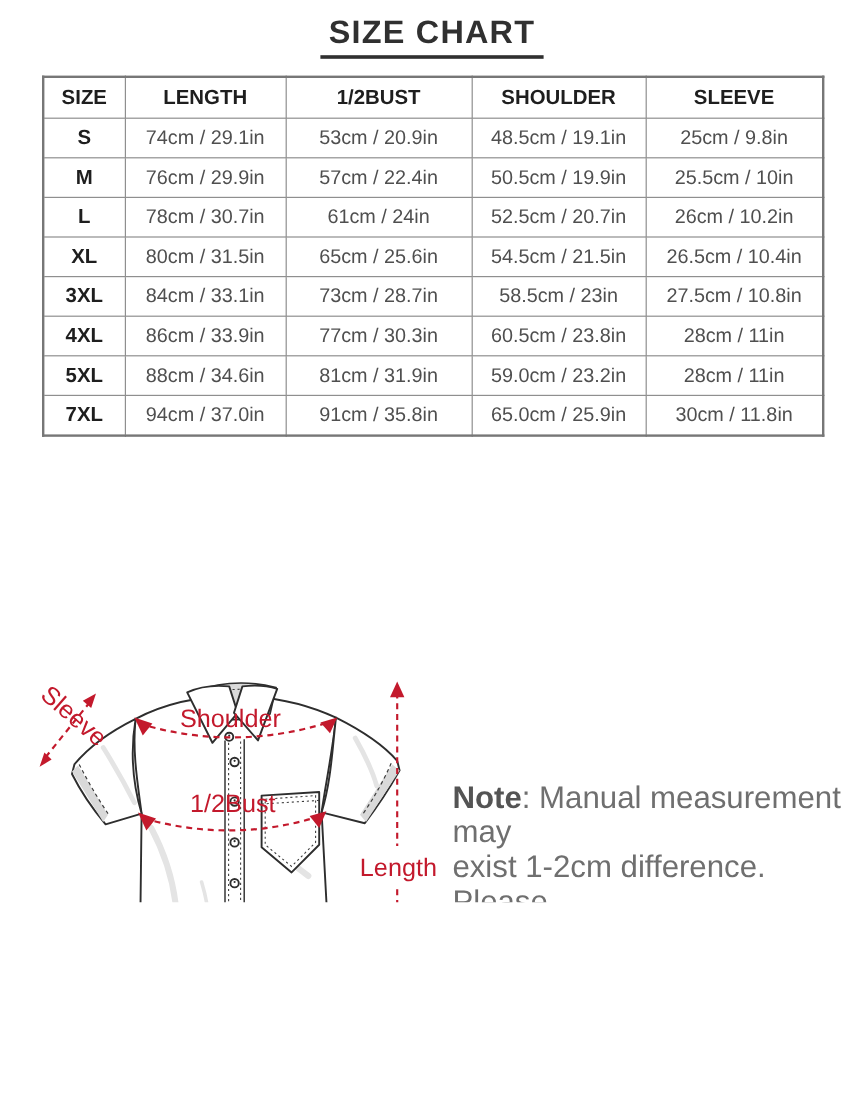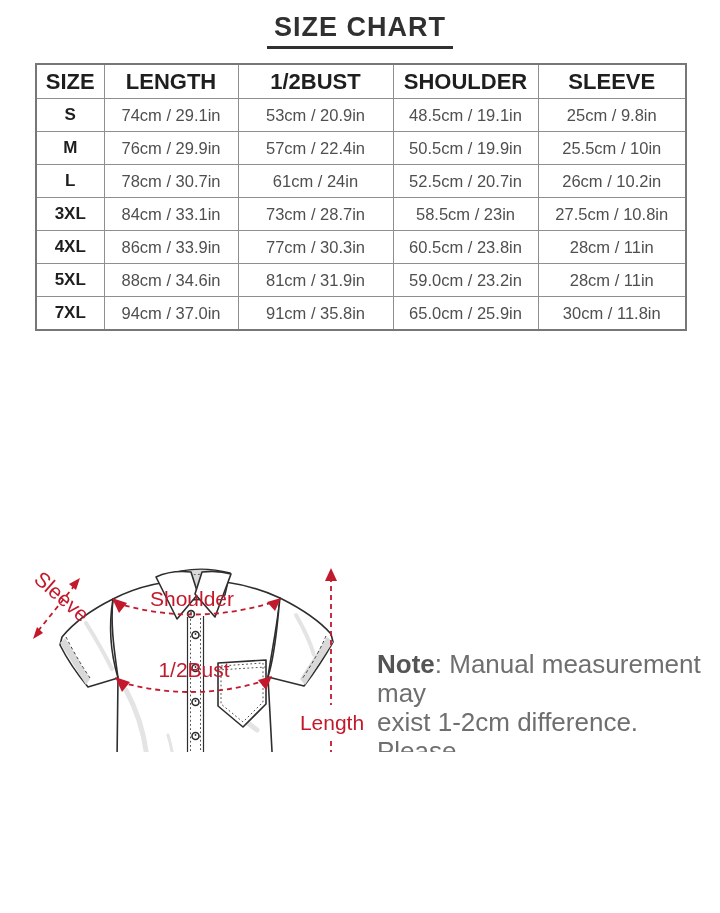--- a/index.html
+++ b/index.html
@@ -16,21 +16,21 @@
   
   table.size-table{
     position:absolute;left:35px;top:63px;width:650px;
     border-collapse:collapse;table-layout:fixed;background:#fff;
     border:2px solid #777;
   }
   .size-table th,.size-table td{
     border:1px solid #8f8f8f;text-align:center;vertical-align:middle;
     padding:0;overflow:hidden;white-space:nowrap;
   }
-  .size-table th{height:33px;font-size:22px;font-weight:bold;color:#1e1e1e;}
+  .size-table th{height:33px;font-size:17px;font-weight:bold;color:#1e1e1e;}
   .size-table td{height:32px;font-size:16.5px;color:#4f4f4f;}
   .size-table td.size-col{font-weight:bold;color:#1e1e1e;font-size:17px;}
   
   svg.diagram{position:absolute;left:0;top:515px;}
   .outline{fill:#ffffff;stroke:#2e2e2e;stroke-width:1.6;stroke-linejoin:round;}
   .outline-thin{fill:none;stroke:#2e2e2e;stroke-width:1.2;}
   .grayfill{fill:#d9d9d9;stroke:#2e2e2e;stroke-width:1.4;}
   .grayfill-ns{fill:#d9d9d9;stroke:none;}
   .stitch{fill:none;stroke:#3c3c3c;stroke-width:0.9;stroke-dasharray:1.8 2.4;}
   .cuffstitch{fill:none;stroke:#3c3c3c;stroke-width:1;stroke-dasharray:3 2.6;}
@@ -85,20 +85,27 @@
           <td>57cm / 22.4in</td>
           <td>50.5cm / 19.9in</td>
           <td>25.5cm / 10in</td>
         </tr>
         <tr>
           <td class="size-col">L</td>
           <td>78cm / 30.7in</td>
           <td>61cm / 24in</td>
           <td>52.5cm / 20.7in</td>
           <td>26cm / 10.2in</td>
+        </tr>
+        <tr>
+          <td class="size-col">XL</td>
+          <td>80cm / 31.5in</td>
+          <td>65cm / 25.6in</td>
+          <td>54.5cm / 21.5in</td>
+          <td>26.5cm / 10.4in</td>
         </tr>
         <tr>
           <td class="size-col">3XL</td>
           <td>84cm / 33.1in</td>
           <td>73cm / 28.7in</td>
           <td>58.5cm / 23in</td>
           <td>27.5cm / 10.8in</td>
         </tr>
         <tr>
           <td class="size-col">4XL</td>

